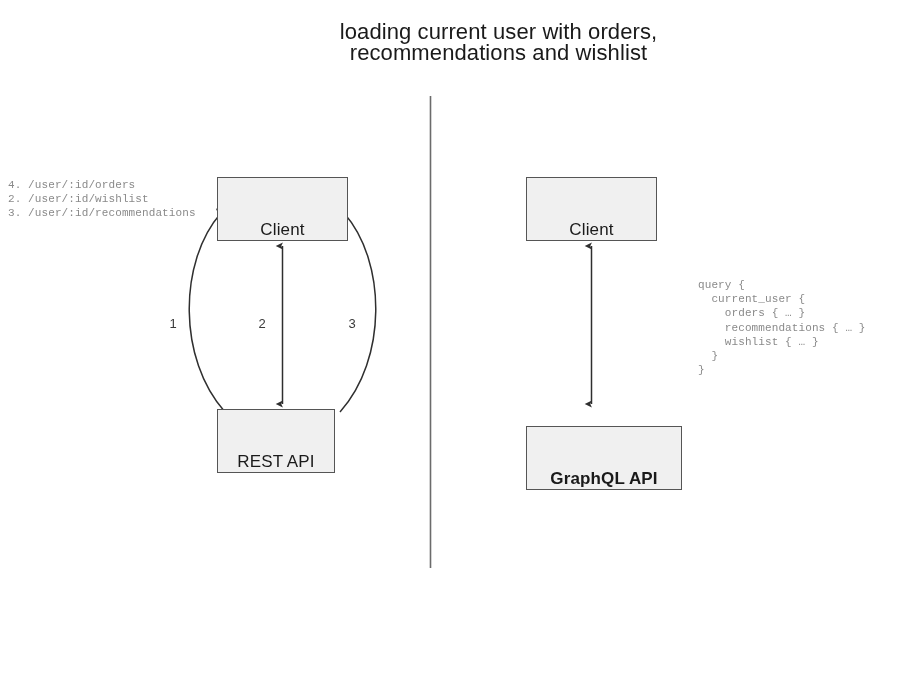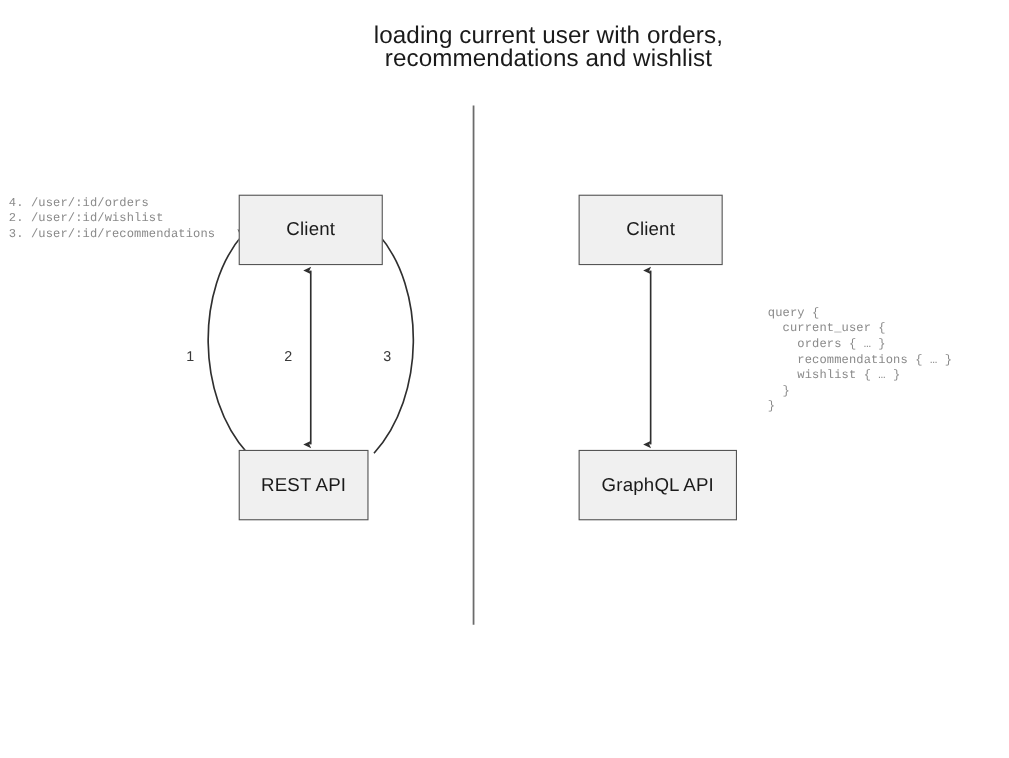--- a/index.html
+++ b/index.html
@@ -38,32 +38,32 @@
     padding-left: 40px;
   }
 
   
   .node {
     position: absolute;
     box-sizing: border-box;
     background: #f0f0f0;
     border: 1.4px solid #555555;
     display: flex;
-    align-items: center;
+    align-items: flex-end;
     justify-content: center;
     font-size: 17px;
     color: #1a1a1a;
     letter-spacing: 0.15px;
   }
   .node-label { pointer-events: none; }
 
   #node-rest-client   { left: 217px; top: 177px; width: 131px; height: 64px; }
   #node-rest-api      { left: 217px; top: 409px; width: 118px; height: 64px; }
   #node-gql-client    { left: 526px; top: 177px; width: 131px; height: 64px; }
-  #node-gql-api       { left: 526px; top: 409px; width: 144px; height: 64px; }
+  #node-gql-api       { left: 526px; top: 426px; width: 156px; height: 64px; font-weight: bold; }
 
   
   .edge-label {
     position: absolute;
     font-size: 13px;
     color: #3a3a3a;
     text-align: center;
     width: 18px;
   }
   #edge-label-1 { left: 164px; top: 316px; }

